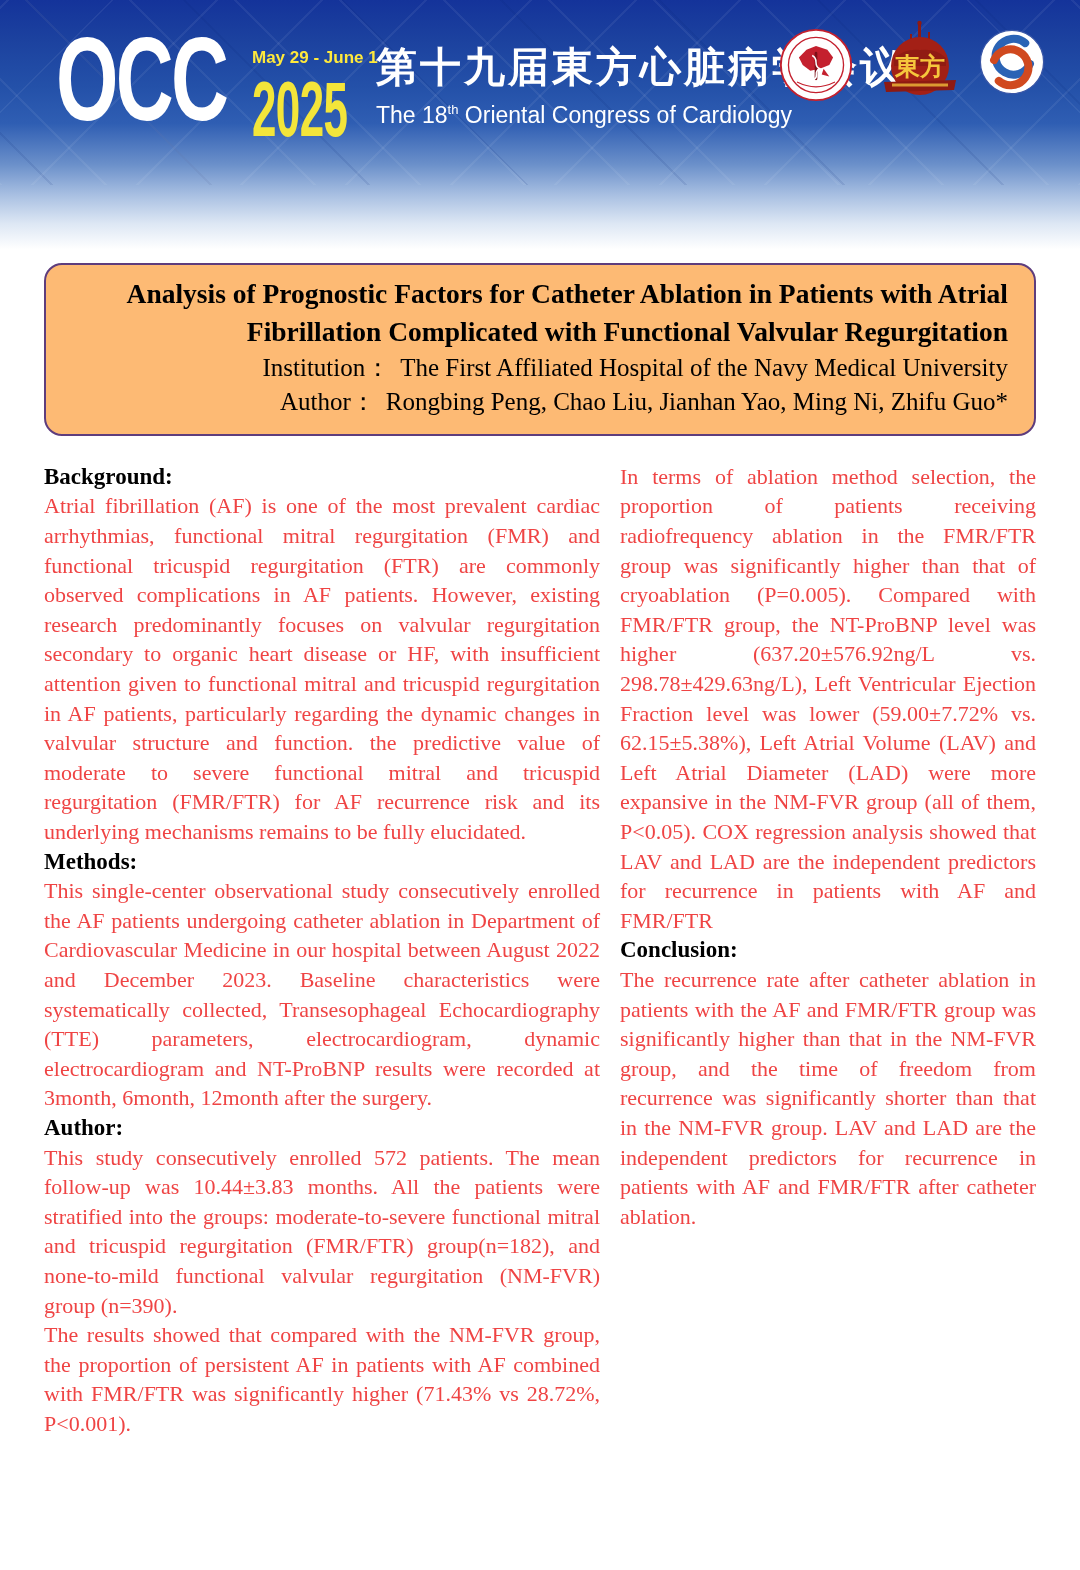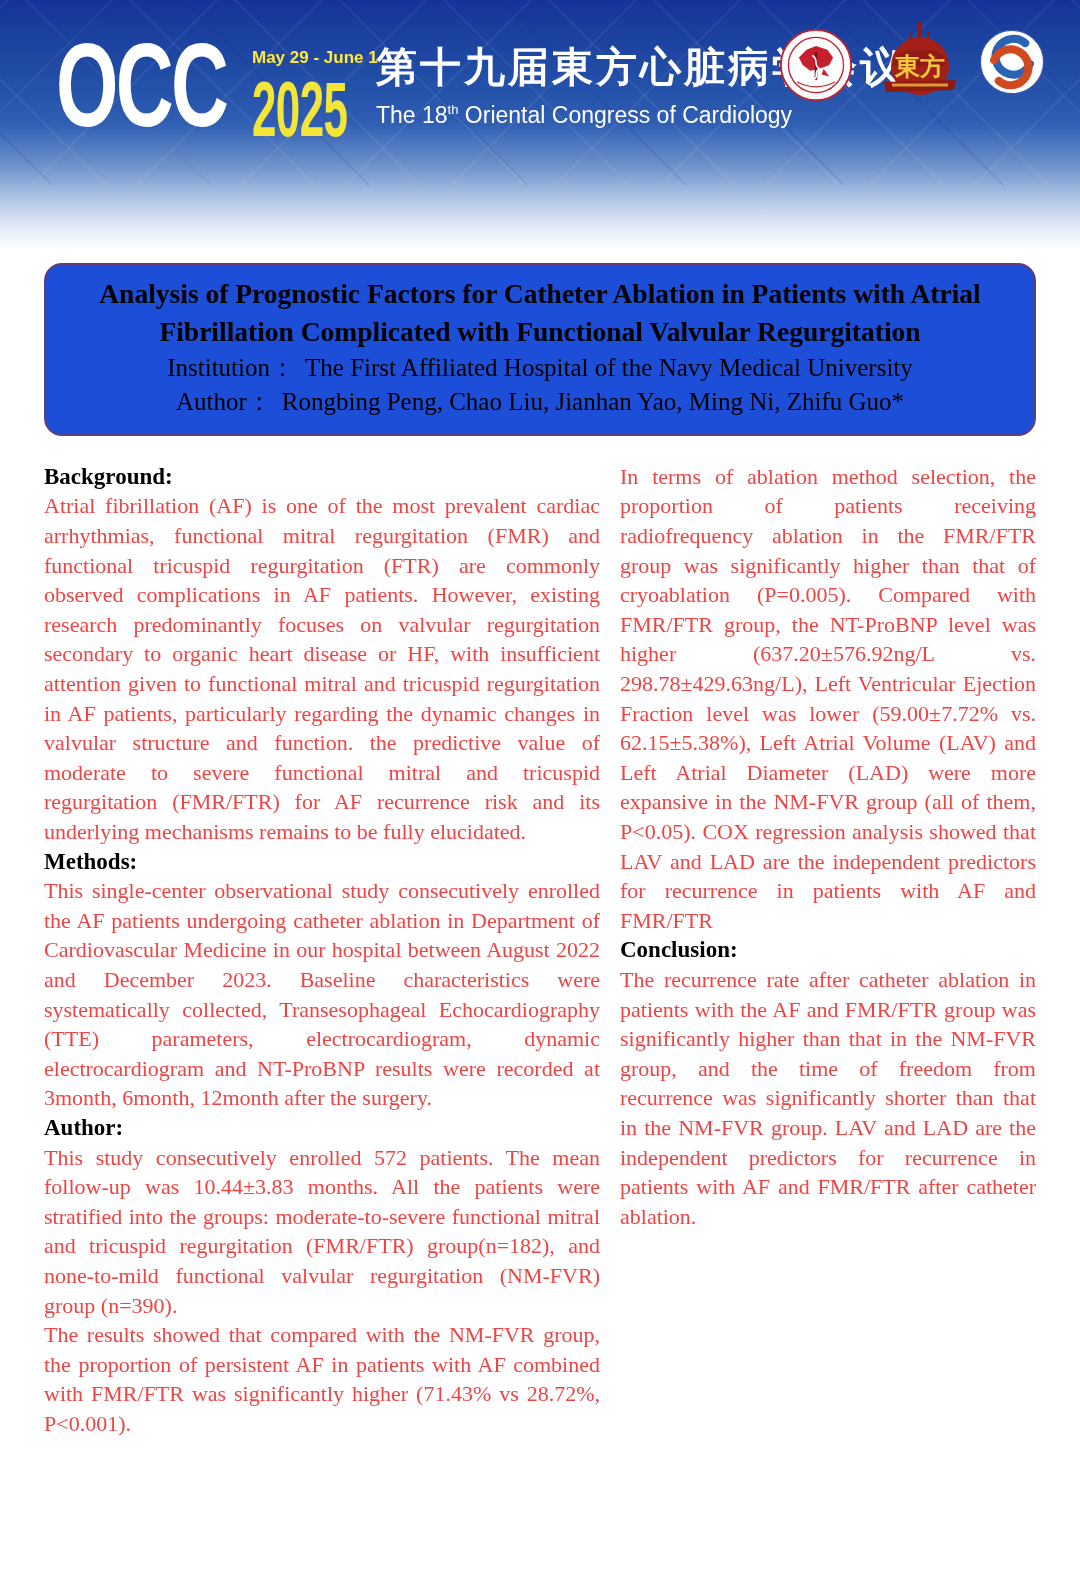--- a/index.html
+++ b/index.html
@@ -18,21 +18,21 @@
   }
   .banner::before {
     content: "";
     position: absolute; inset: 0 0 28% 0;
     background:
       repeating-linear-gradient(45deg,  rgba(255,255,255,0.06) 0 2px, rgba(255,255,255,0) 2px 74px),
       repeating-linear-gradient(-45deg, rgba(255,255,255,0.06) 0 2px, rgba(255,255,255,0) 2px 74px),
       repeating-linear-gradient(45deg,  rgba(0,30,110,0.10) 36px 38px, rgba(0,0,0,0) 38px 148px);
     pointer-events: none;
   }
-  .occ-block { position: absolute; left: 56px; top: 28px; }
+  .occ-block { position: absolute; left: 56px; top: 22px; }
   .occ-text {
     font-family: "Liberation Sans", sans-serif;
     font-weight: 900; font-size: 118px; line-height: 0.98;
     letter-spacing: -4px; color: #ffffff;
     transform: scaleX(0.68); transform-origin: 0 0;
     white-space: nowrap;
   }
   .date-year { position: absolute; left: 252px; top: 48px; }
   .banner-dates {
     font-family: "Liberation Sans", sans-serif;
@@ -63,22 +63,22 @@
   .logo { position: absolute; }
   .logo-sma  { left: 8px;  top: 9px;  width: 76px; height: 76px; }
   .logo-df   { left: 106px; top: 0;   width: 88px; height: 92px; }
   .logo-ring { left: 208px; top: 10px; width: 68px; height: 68px; }
 
   
   .title-box {
     margin: 6px 44px 0;
     border: 2px solid #5e3d7d;
     border-radius: 18px;
-    background: #1d4ed8;
-    text-align: center;
+    background: #fdba74;
+    text-align: right;
     padding: 10px 26px 14px;
   }
   .poster-title {
     font-size: 27.5px; font-weight: 700; line-height: 1.38; color: #000;
     font-family: "Liberation Serif", serif;
   }
   .byline { font-size: 25px; line-height: 1.38; color: #000; }
   .byline .lbl { margin-right: 10px; }
 
   

